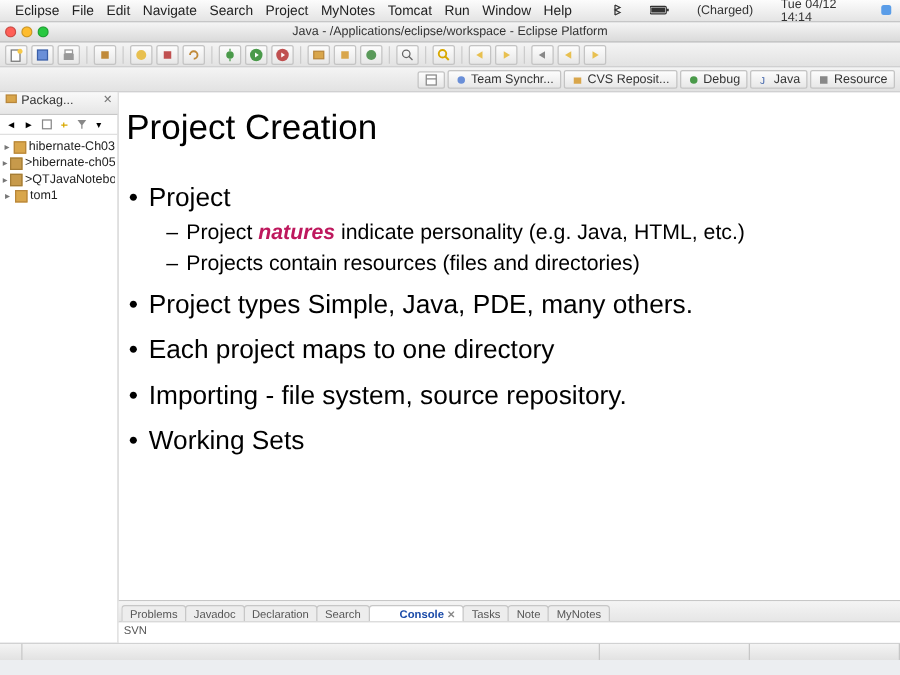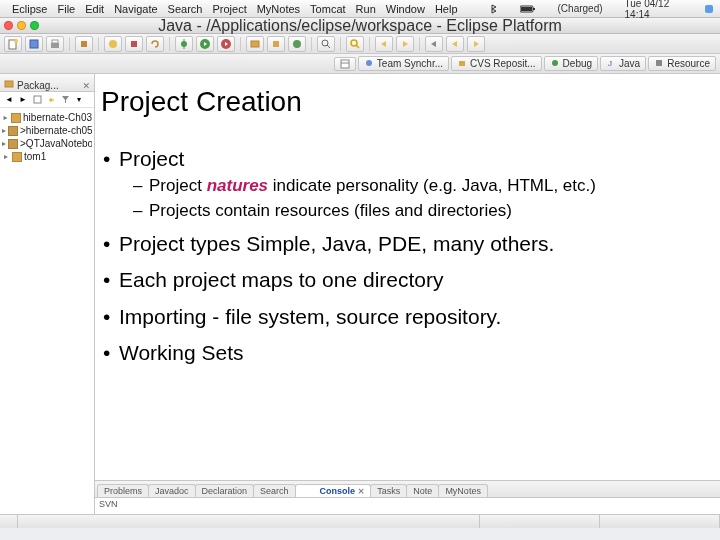--- a/index.html
+++ b/index.html
@@ -28,21 +28,21 @@
   .mac-menubar .status { margin-left: 22px; font-size:10px; color:#333;}
   .mac-menubar .status svg { vertical-align: middle; }
   
   .titlebar {
     height: 16px;
     background: linear-gradient(#f5f5f5,#dadada);
     border-bottom:1px solid #bbb;
     display:flex;
     align-items:center;
     justify-content:center;
-    font-size:16px;
+    font-size:10px;
     color:#333;
     position:relative;
   }
   .titlebar .dots { position:absolute; left:4px; display:flex; gap:4px;}
   .titlebar .dot { width:9px;height:9px;border-radius:50%; border:1px solid rgba(0,0,0,.2);}
   .dot.red{background:#ff5f57;} .dot.yellow{background:#febc2e;} .dot.green{background:#28c840;}
   
   .toolbar {
     height: 20px;
     background: linear-gradient(#f4f4f4,#e2e2e2);
@@ -63,36 +63,36 @@
   .tsep{width:1px;height:14px;background:#ccc;margin:0 2px;}
   .persp-bar{
     height:20px;
     background:linear-gradient(#f4f4f4,#e2e2e2);
     border-bottom:1px solid #c7c7c7;
     display:flex;align-items:center;justify-content:flex-end;
     padding:0 4px;gap:2px;font-size:10px;
   }
   .persp-btn{
     border:1px solid #c4c4c4;background:linear-gradient(#fdfdfd,#e7e7e7);
-    border-radius:2px;padding:1px 5px;display:flex;gap:3px;
+    border-radius:2px;padding:1px 5px;display:flex;align-items:center;gap:3px;
     color:#333;
   }
   .persp-btn .ic{width:10px;height:10px;display:inline-block;}
   
   .workbench{ display:flex; height:440px;}
   .sidebar{
     width:95px;
     background:#fff;
     border-right:1px solid #c7c7c7;
     display:flex;flex-direction:column;
   }
   .viewtab{
     height:18px;background:linear-gradient(#f9f9f9,#e6e6e6);
     border-bottom:1px solid #c7c7c7;
-    font-size:10px;color:#333;display:flex;align-items:flex-end;padding:0 4px;
+    font-size:10px;color:#333;display:flex;align-items:flex-start;padding:0 4px;
     justify-content:space-between;
   }
   .viewtab .close{font-size:9px;color:#777;}
   .mini-tb{
     height:16px;border-bottom:1px solid #e0e0e0;display:flex;align-items:center;
     gap:2px;padding:0 3px;
   }
   .mini-tb .mbtn{width:12px;height:12px;display:flex;align-items:center;justify-content:center;font-size:8px;}
   .tree{padding:3px 2px;font-size:10px;color:#222;}
   .tree-item{display:flex;align-items:center;gap:2px;padding:1px 0;white-space:nowrap;overflow:hidden;}

